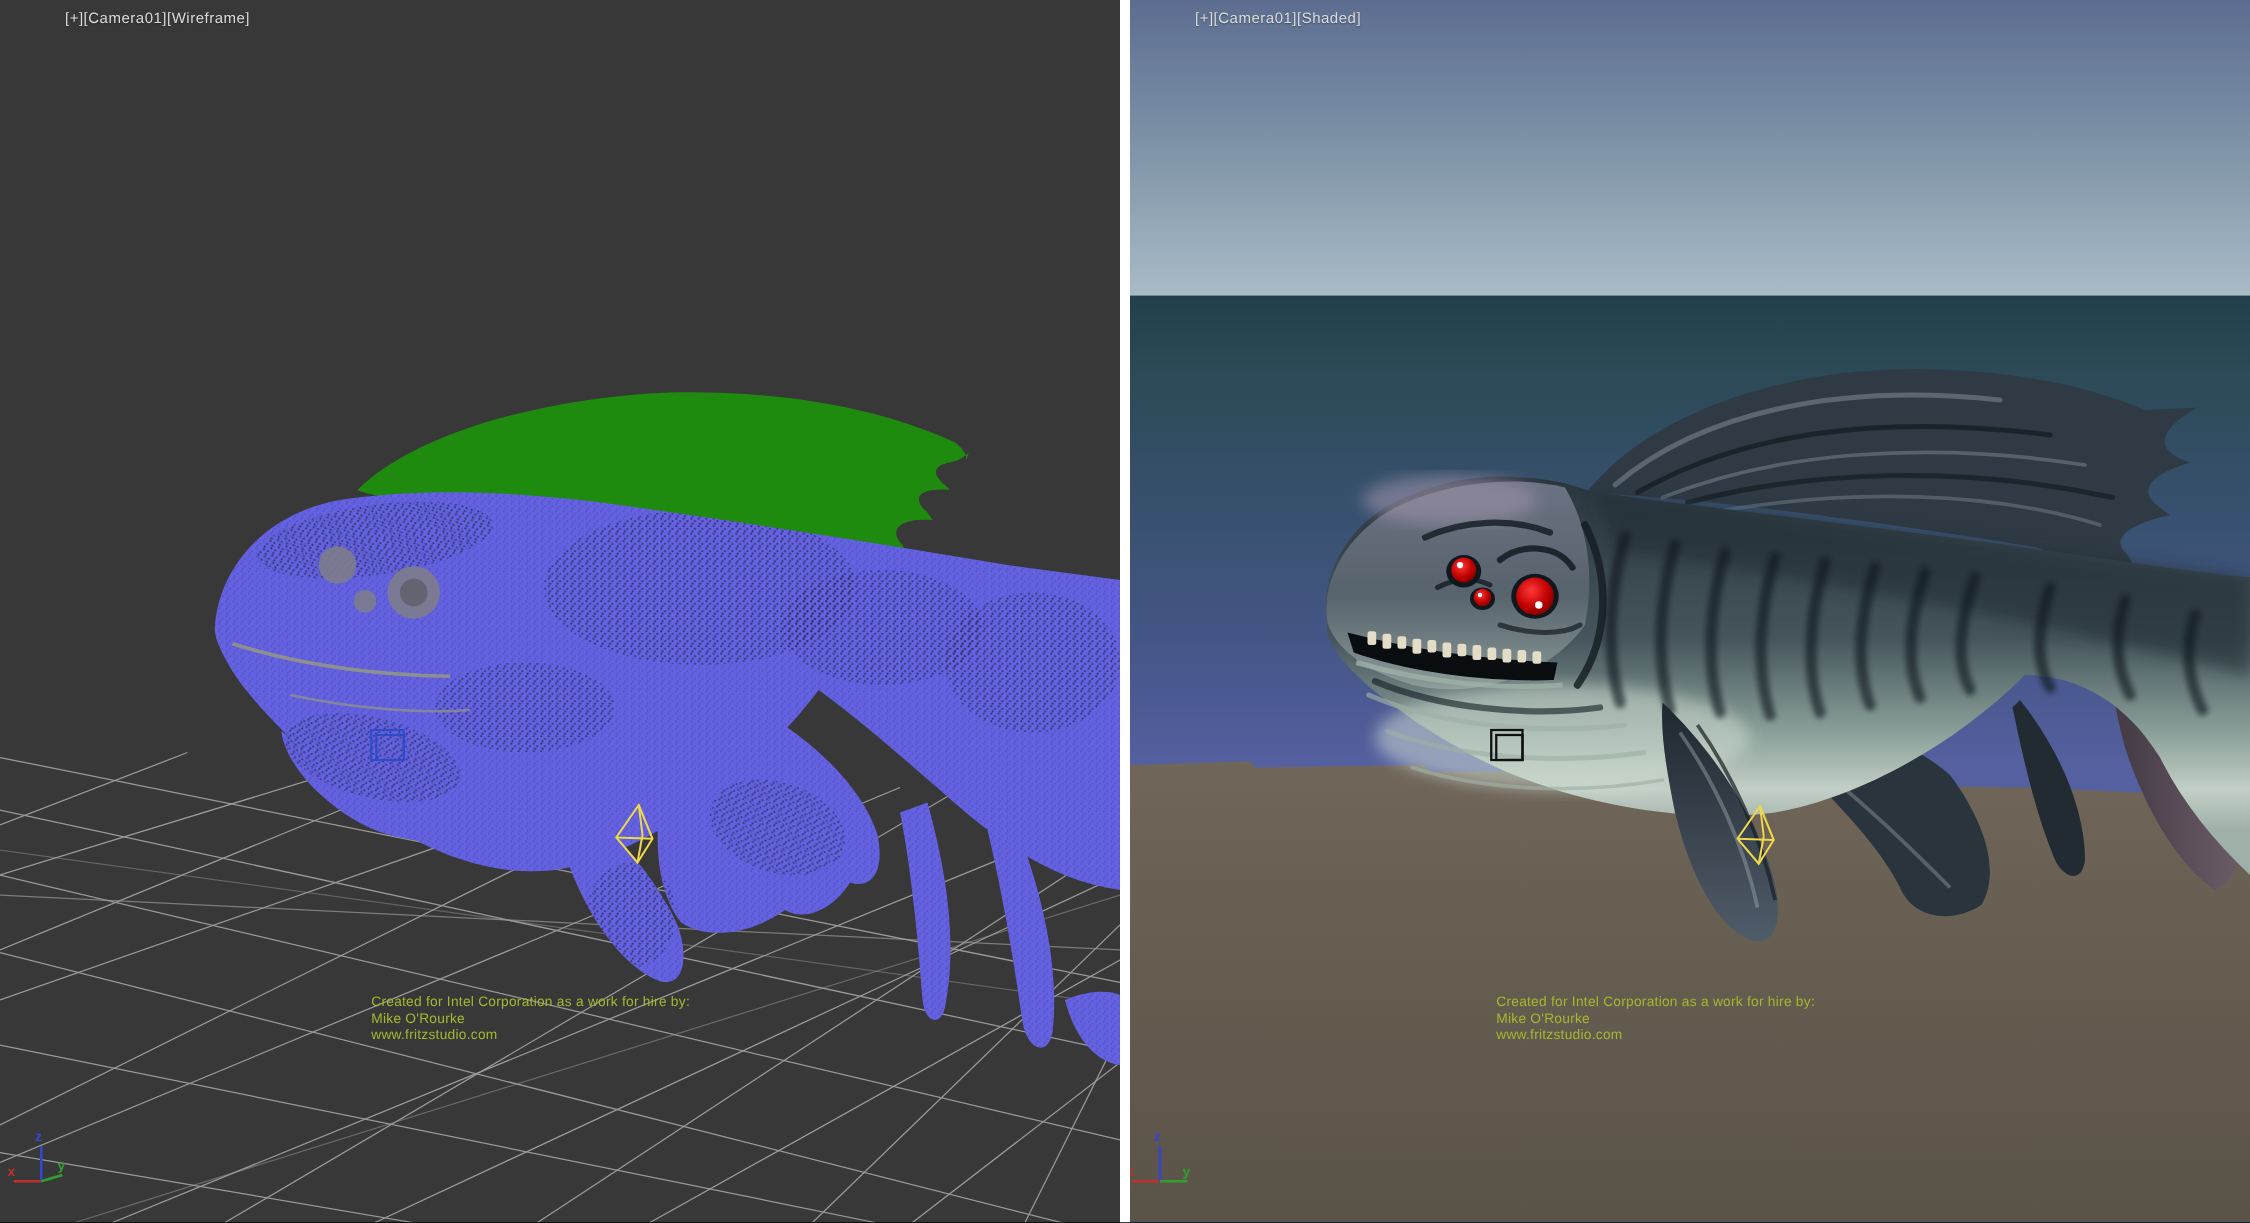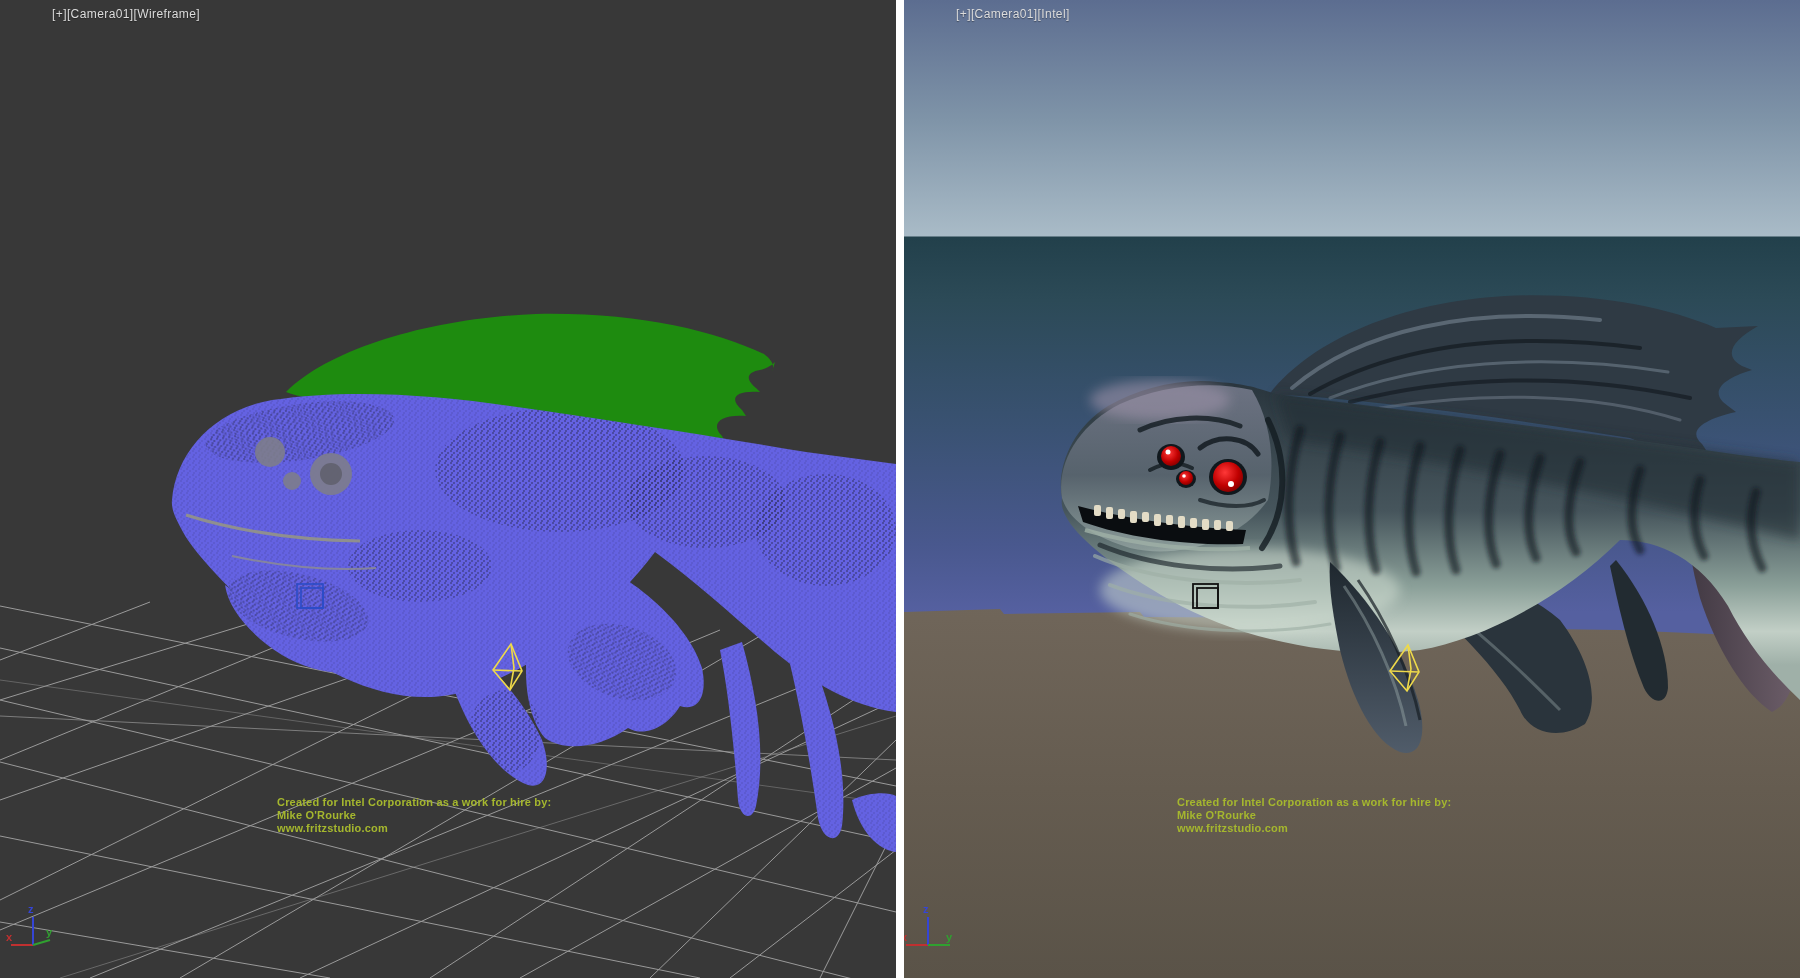--- a/index.html
+++ b/index.html
@@ -7,22 +7,22 @@
   #stage{position:relative;width:1800px;height:978px;}
   .viewport{position:absolute;top:0;height:978px;overflow:hidden;}
   #vp-left{left:0;width:896px;background:#383838;}
   #vp-divider{position:absolute;left:896px;top:0;width:8px;height:978px;background:#ffffff;cursor:col-resize;}
   #vp-right{left:904px;width:896px;
     background:linear-gradient(180deg,#5c6d90 0px,#7f94a8 120px,#a9bbc7 236px,#22404b 237px,
       #2c4a57 300px,#3a5273 430px,#49588e 545px,#5560a0 612px,#5560a0 978px);}
   .vp-label{position:absolute;top:7px;left:8px;font-size:12px;letter-spacing:.4px;color:#dcdcdc;
     text-shadow:0 1px 1px rgba(0,0,0,.35);user-select:none;white-space:nowrap;padding-left:44px;}
   .vp-label span{cursor:pointer;}
-  .watermark{position:absolute;font-size:11px;line-height:13px;font-weight:bold;color:#a5b72e;
-    letter-spacing:.2px;white-space:nowrap;}
+  .watermark{position:absolute;font-size:11px;line-height:13px;font-weight:normal;color:#a5b72e;
+    letter-spacing:.2px;white-space:nowrap;margin-left:20px;}
   #wm-left{left:277px;top:796px;}
   #wm-right{left:273px;top:796px;}
   svg{position:absolute;left:0;top:0;display:block;}
 </style>
 </head>
 <body>
 
 <div id="stage">
 
   <div class="viewport" id="vp-left">
@@ -294,21 +294,21 @@
         <line x1="928" y1="945" x2="906" y2="945" stroke="#c03030"></line>
         <line x1="928" y1="945" x2="928" y2="917" stroke="#3545d5"></line>
         <line x1="928" y1="945" x2="950" y2="945" stroke="#30a030"></line>
         <text x="901" y="941" font-size="11" font-weight="bold" fill="#c03030" stroke="none">x</text>
         <text x="923" y="913" font-size="11" font-weight="bold" fill="#3545d5" stroke="none">z</text>
         <text x="946" y="941" font-size="11" font-weight="bold" fill="#30a030" stroke="none">y</text>
       </g>
     </svg>
 
     <div class="vp-label">
-      <span>[+]</span><span>[Camera01]</span><span>[Intel]</span>
+      <span>[+]</span><span>[Camera01]</span><span>[Shaded]</span>
     </div>
     <div class="watermark" id="wm-right">
       <div>Created for Intel Corporation as a work for hire by:</div>
       <div>Mike O'Rourke</div>
       <div>www.fritzstudio.com</div>
     </div>
   </div>
 </div>
 
 </body></html>

